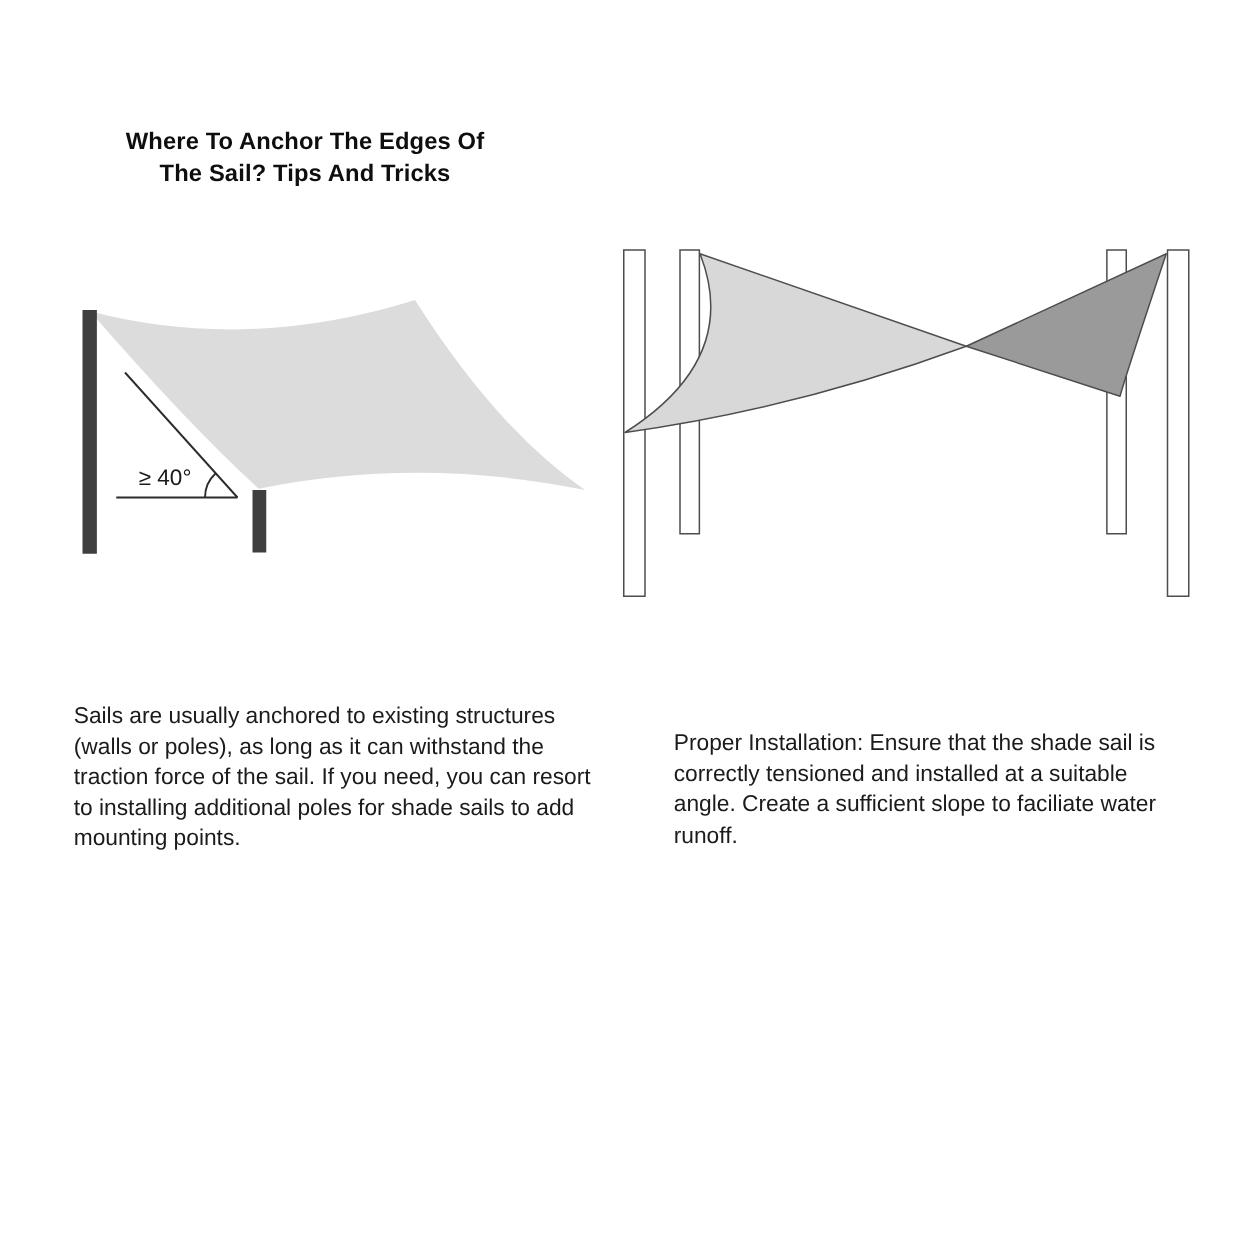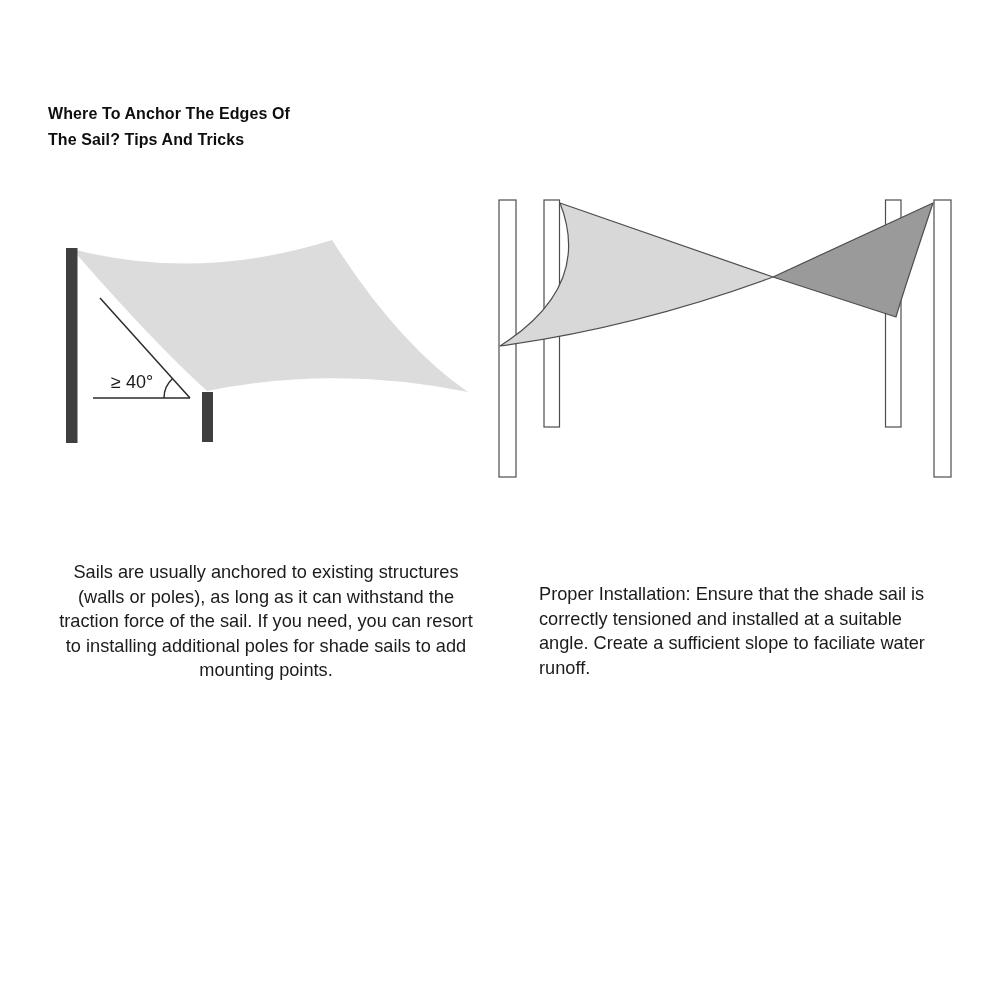--- a/index.html
+++ b/index.html
@@ -1,33 +1,33 @@
 <!DOCTYPE html>
 <html><head>
 <meta charset="utf-8">
 <style>
   html,body{margin:0;padding:0;background:#ffffff;}
   .page{
     position:relative;width:1000px;height:1000px;background:#ffffff;overflow:hidden;
     font-family:"Liberation Sans", sans-serif;color:#1b1b1b;
   }
   .section-title{
-    position:absolute;font-weight:bold;
-    font-size:16px;line-height:25.5px;color:#0e0e0e;letter-spacing:0.1px;
+    position:absolute;text-align:center;font-weight:bold;
+    font-size:19px;line-height:25.5px;color:#0e0e0e;letter-spacing:0.1px;
   }
   .section-title.left{left:48px;top:101px;width:392px;}
   .section-title.right{left:528px;top:104px;width:392px;}
   .diagram{position:absolute;}
   .diagram.left{left:40px;top:195px;}
   .diagram.right{left:485px;top:185px;}
   .text-col{
     position:absolute;top:560px;width:414px;
     font-size:18.2px;line-height:24.5px;color:#1b1b1b;
   }
-  .text-col.left{left:59px;text-align:center;}
+  .text-col.left{left:59px;}
   .text-col.right{left:539px;margin-top:22px;}
   .text-col p{margin:0 0 24.5px 0;}
   .angle-label{font-family:"Liberation Sans", sans-serif;font-size:18px;}
 </style>
 </head>
 <body>
 
 <div class="page">
 
   <div class="section-title left">

